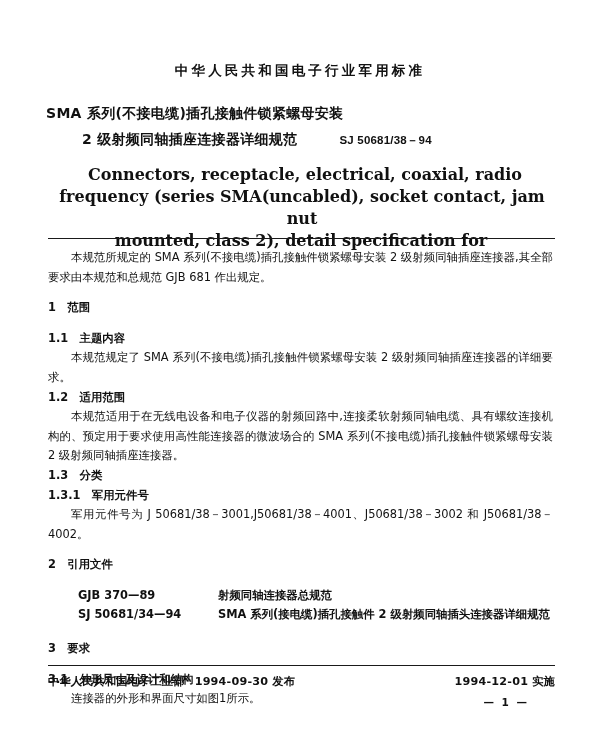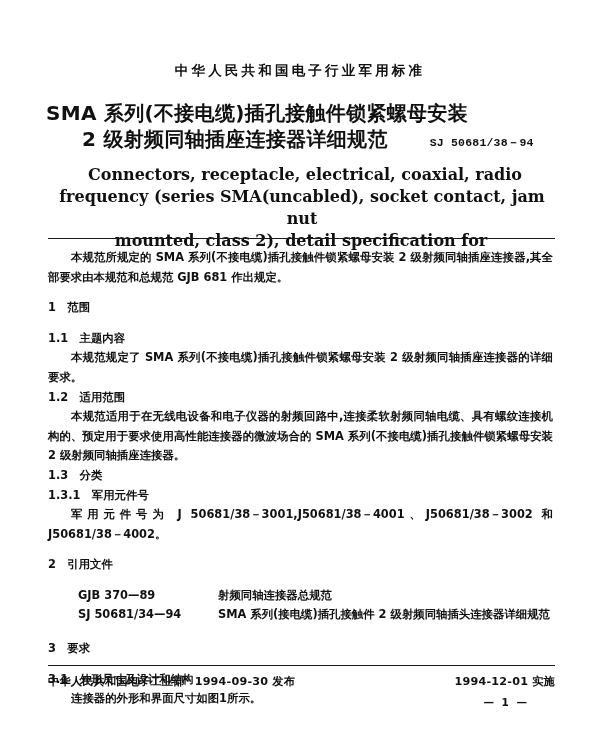--- a/index.html
+++ b/index.html
@@ -35,38 +35,38 @@
     font-family: Liberation Sans, sans-serif;
   }
 
   .title-block {
     position: absolute;
     top: 100px;
     left: 40px;
     width: 520px;
   }
   .title-line {
-    font-size: 20px;
+    font-size: 14px;
     font-weight: bold;
     letter-spacing: 0.3px;
     line-height: 26px;
     font-family: "DejaVu Sans", "Liberation Sans", sans-serif;
     white-space: nowrap;
   }
   .title-line-1 { text-align: left; padding-left: 6px;}
   .title-row-2 {
     display: flex;
     align-items: baseline;
     justify-content: flex-start;
   }
   .title-line-2 { padding-left: 42px; }
   .std-number {
     font-size: 11.5px;
     font-weight: bold;
-    font-family: Liberation Mono, monospace;
+    font-family: Liberation Sans, sans-serif;
     margin-left: 42px;
     white-space: nowrap;
     letter-spacing: 0.2px;
   }
 
   .eng-title {
     position: absolute;
     top: 164px;
     left: 40px;
     width: 520px;
@@ -95,21 +95,21 @@
     top: 248px;
     left: 48px;
     width: 505px;
     font-size: 11.4px;
     line-height: 19.6px;
     font-family: "DejaVu Sans", "Liberation Sans", sans-serif;
   }
   .para {
     text-align: justify;
     text-justify: inter-ideograph;
-    font-weight: bold;
+    font-weight: normal;
     margin: 0;
   }
   .para.indent { text-indent: 23px; }
   .heading {
     font-weight: bold;
     margin: 0;
     white-space: nowrap;
   }
   .gap-md { height: 11px; }
   .gap-lg { height: 14px; }

